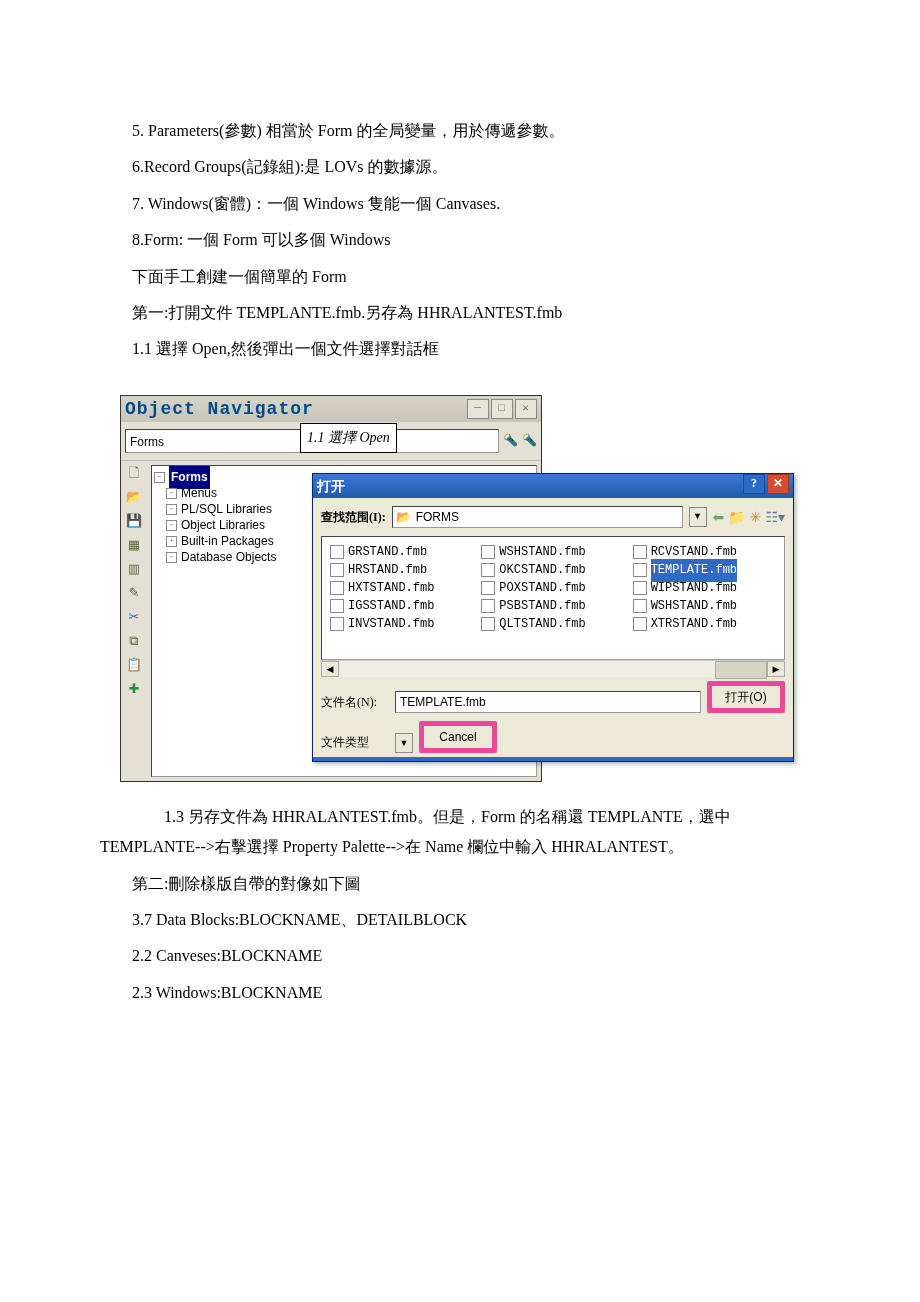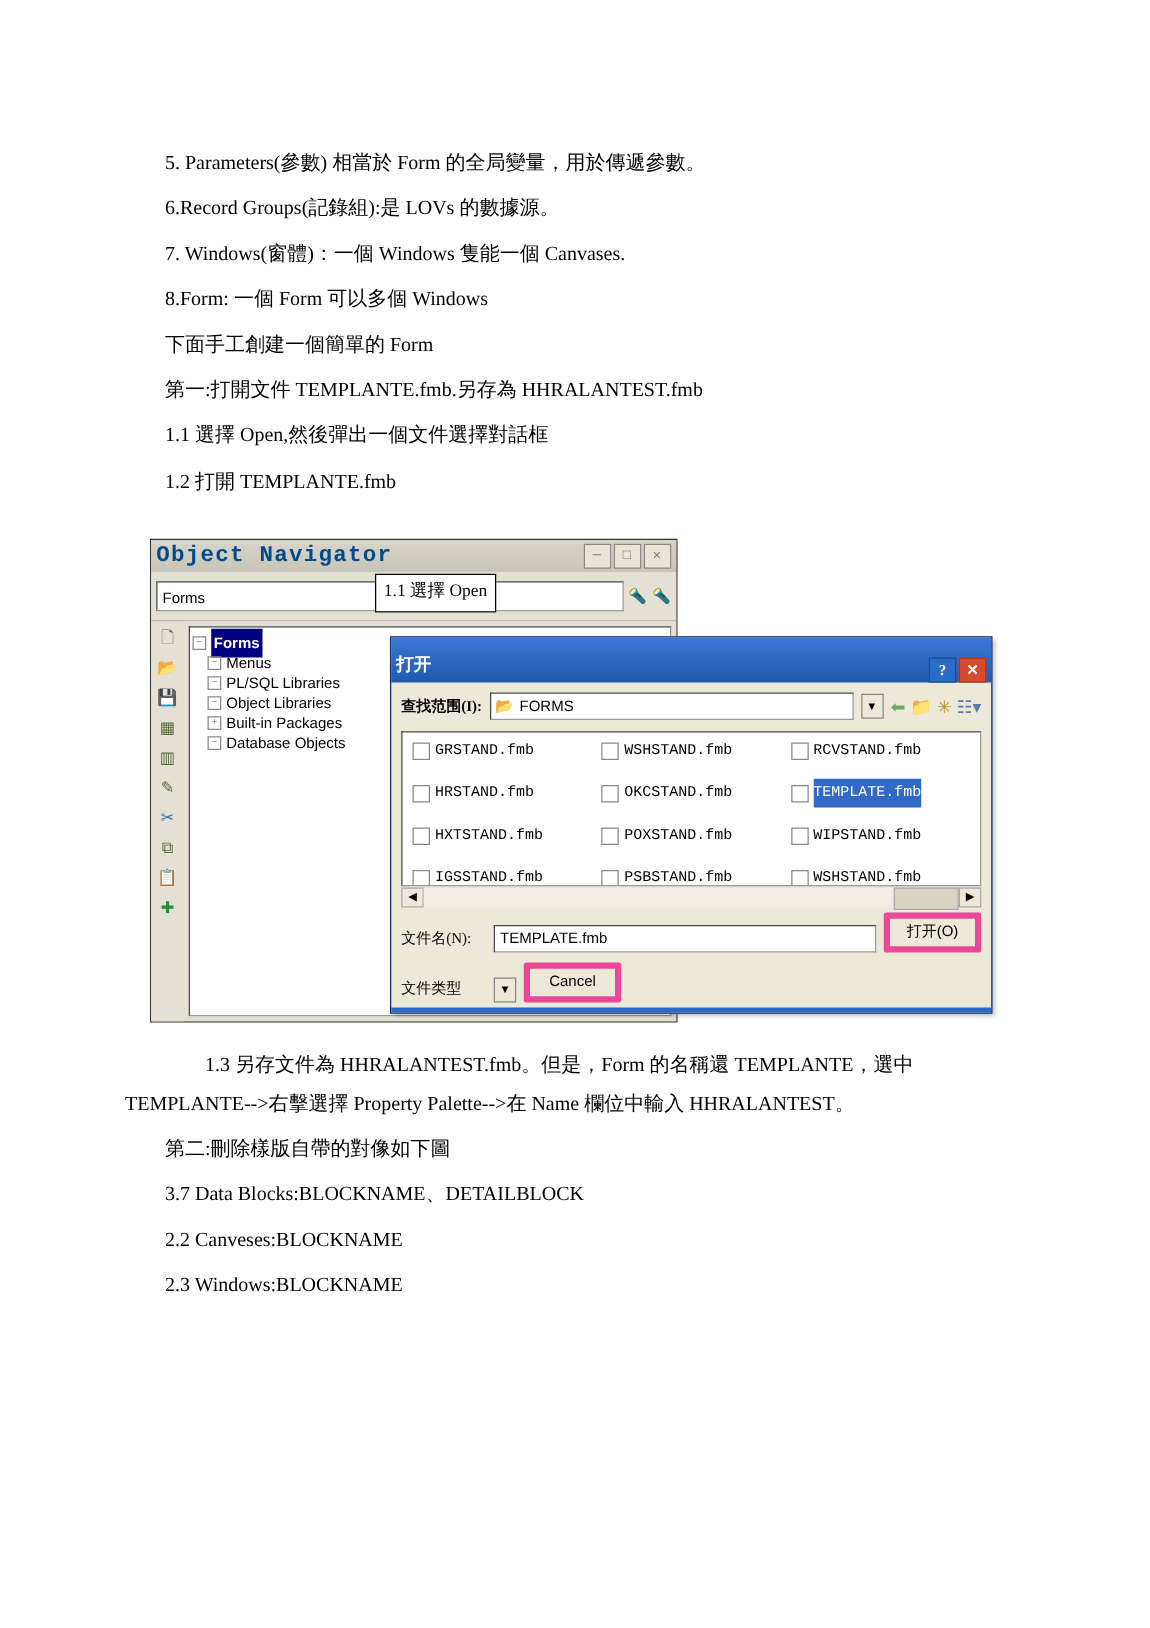--- a/index.html
+++ b/index.html
@@ -149,40 +149,41 @@
     white-space: nowrap;
     z-index: 20;
   }
   .callout::after {
     content: "";
     position: absolute;
   }
   .callout.c1 {
     top: 28px;
     left: 180px;
+    font-style: italic;
   }
   .callout.c2 {
     top: 210px;
     left: 100px;
   }
   
   .open-dlg {
     position: absolute;
     top: 78px;
     left: 192px;
     width: 480px;
     background: #ece9d8;
     border: 1px solid #0a246a;
     box-shadow: 2px 2px 4px rgba(0,0,0,0.3);
   }
   .dlg-title {
-    height: 36px;
+    height: 24px;
     background: linear-gradient(#3b78d8, #205aa8);
     display: flex;
-    align-items: flex-end;
+    align-items: flex-start;
     padding: 0 4px;
     color: #fff;
     font-weight: bold;
     font-family: "SimSun", serif;
     font-size: 14px;
   }
   .dlg-title .spacer { flex: 1; }
   .dlg-close {
     width: 20px;
     height: 18px;
@@ -254,21 +255,21 @@
   }
   .file-area {
     margin: 0 8px;
     height: 110px;
     background: #fff;
     border: 1px inset #999;
     padding: 6px 8px;
     display: grid;
     grid-template-columns: repeat(3, 1fr);
     grid-auto-rows: 18px;
-    gap: 16px 8px;
+    gap: 0px 8px;
     font-family: "Courier New", monospace;
     font-size: 12px;
     color: #000;
     overflow: hidden;
   }
   .file-item {
     display: flex;
     align-items: center;
     gap: 4px;
     white-space: nowrap;
@@ -357,21 +358,20 @@
 
 <div class="page">
 
   <p class="para">5. Parameters(參數) 相當於 Form 的全局變量，用於傳遞參數。</p>
   <p class="para">6.Record Groups(記錄組):是 LOVs 的數據源。</p>
   <p class="para">7. Windows(窗體)：一個 Windows 隻能一個 Canvases.</p>
   <p class="para">8.Form: 一個 Form 可以多個 Windows</p>
   <p class="para">下面手工創建一個簡單的 Form</p>
   <p class="para">第一:打開文件 TEMPLANTE.fmb.另存為 HHRALANTEST.fmb</p>
   <p class="para">1.1 選擇 Open,然後彈出一個文件選擇對話框</p>
-  <p class="para">1.2 打開 TEMPLANTE.fmb</p>
 
   <div class="screenshot-wrap">
     <div class="screenshot">
 
       <div class="nav-win">
         <div class="nav-title">
           <span>Object Navigator</span>
           <span class="spacer"></span>
           <div class="win-btns">
             <div class="win-btn">─</div>

